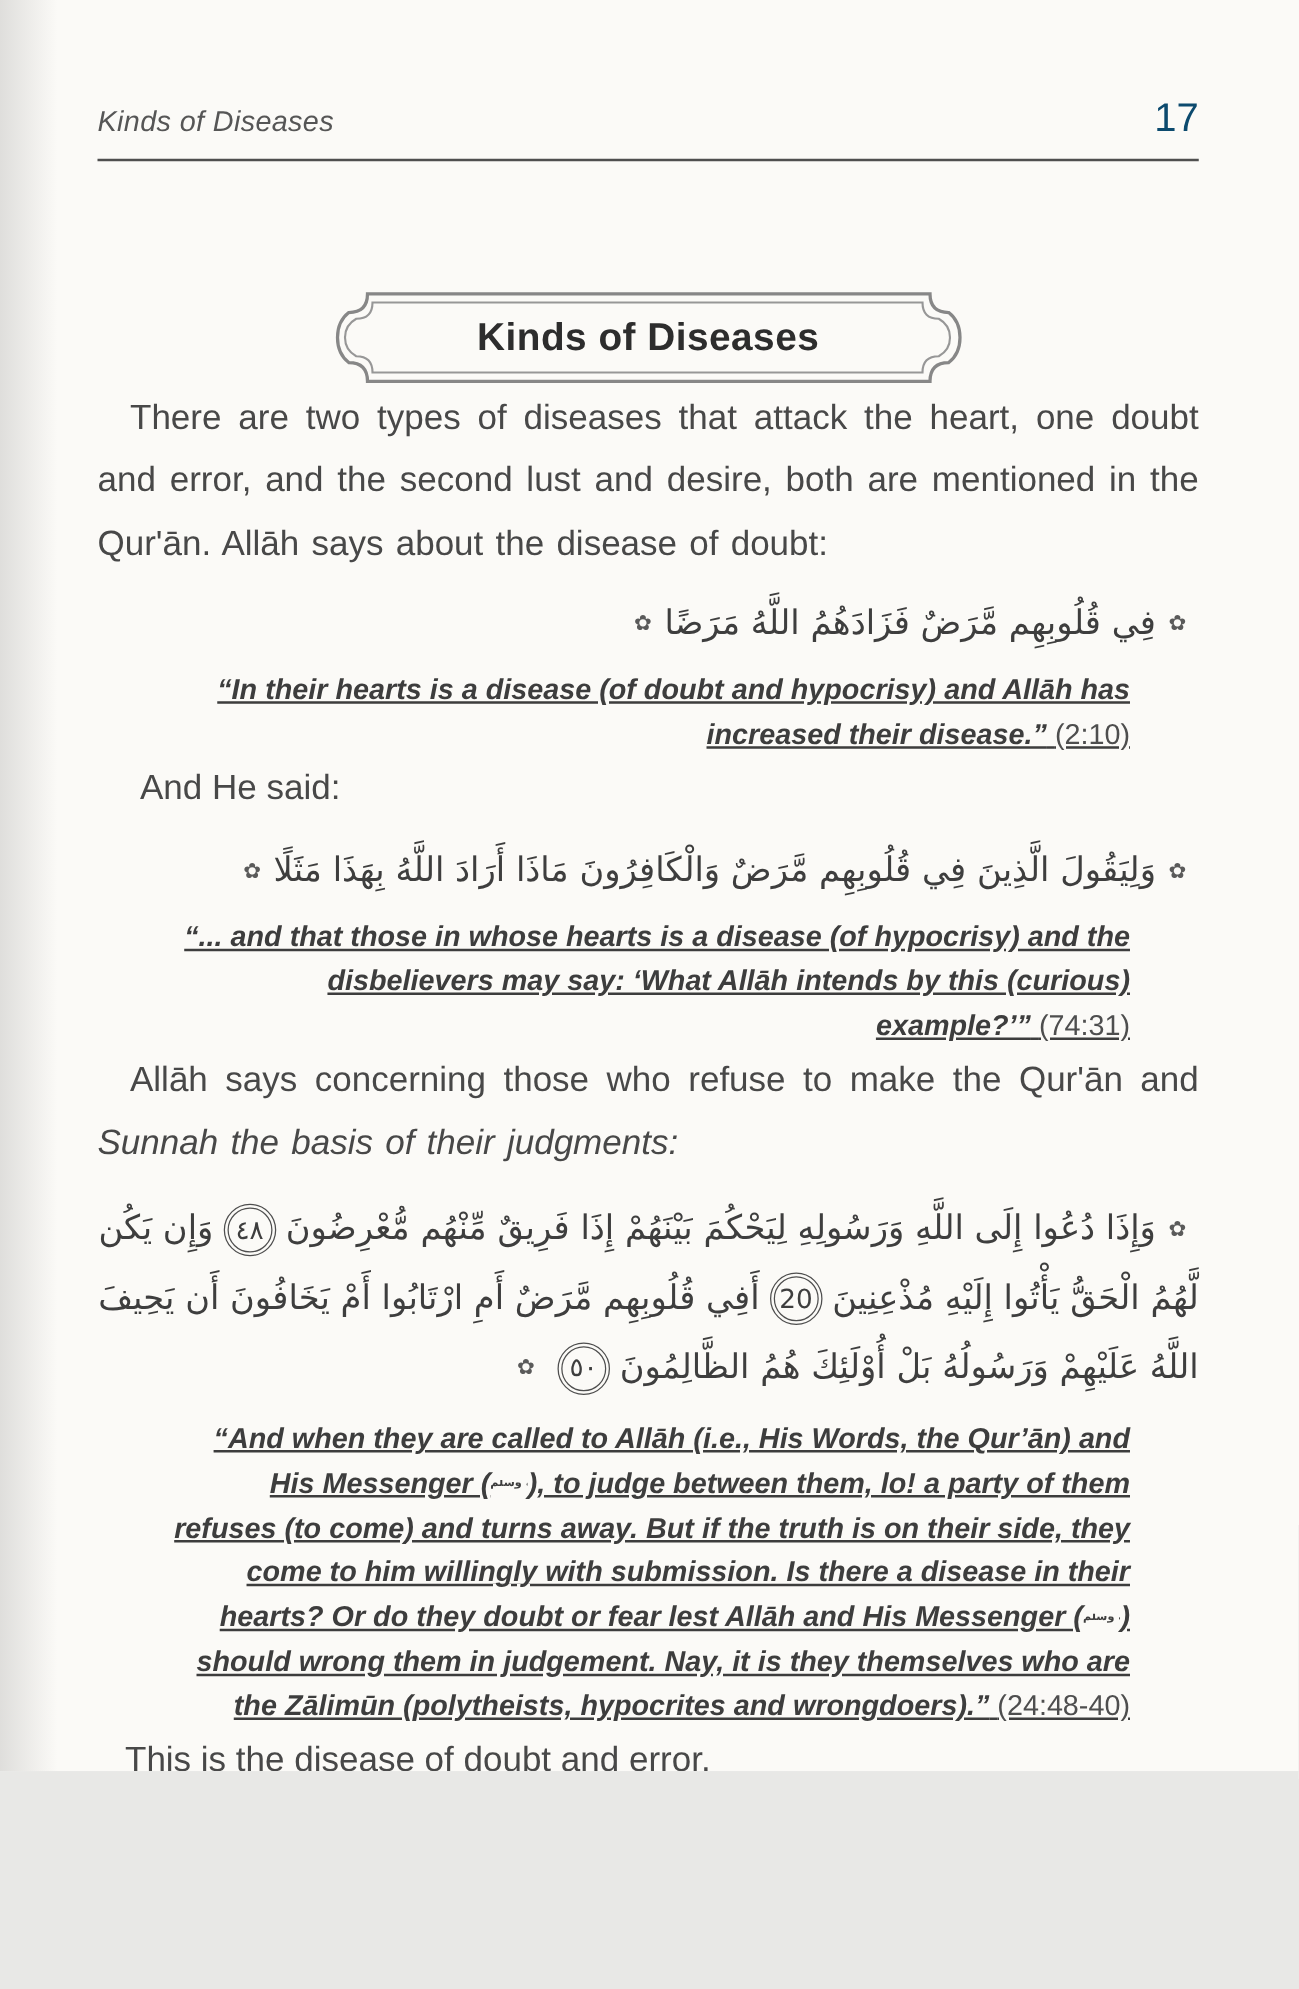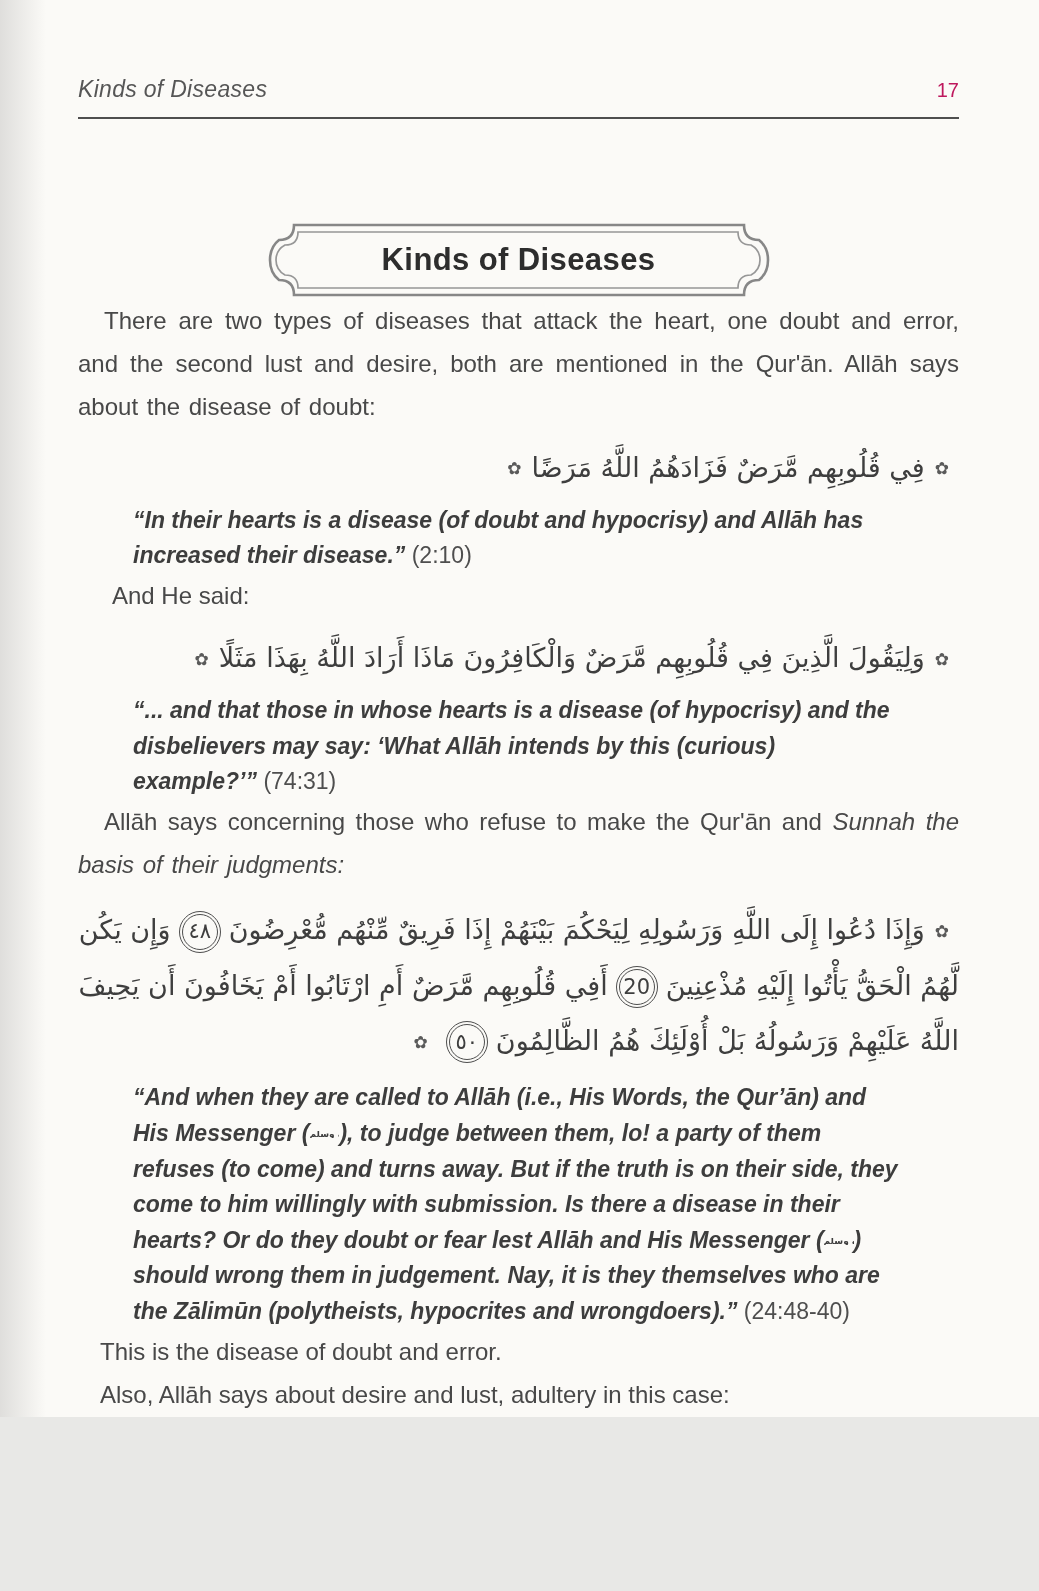--- a/index.html
+++ b/index.html
@@ -10,29 +10,29 @@
     box-sizing:border-box;
   }
   .page::before{
     content:"";position:absolute;left:0;top:0;bottom:0;width:46px;
     background:linear-gradient(to right, rgba(110,110,110,0.20), rgba(110,110,110,0));
     pointer-events:none;
   }
   .inner{padding:76px 80px 0 78px;}
   .running-header{display:flex;justify-content:space-between;align-items:baseline;}
   .rh-title{font-style:italic;font-size:23px;color:#565656;letter-spacing:0.3px;}
-  .rh-page{font-size:20px;color:#be185d;}
+  .rh-page{font-size:32px;color:#0c4a6e;}
   .rule{height:2px;background:#4f4f4f;margin-top:14px;}
   .title-box{position:relative;width:506px;height:78px;margin:102px auto 0;}
   .title-box svg{position:absolute;inset:0;}
   .title-box h1{
     position:absolute;inset:0;display:flex;align-items:center;justify-content:center;
     margin:0;font-size:31px;font-weight:bold;color:#2d2d2d;letter-spacing:0.4px;
   }
-  p.body{font-size:24px;line-height:1.8;margin:0;color:#484848;}
+  p.body{font-size:28px;line-height:1.8;margin:0;color:#484848;}
   .justify{text-align:justify;word-spacing:2px;}
   .indent{text-indent:26px;}
   .p-intro{margin-top:44px;}
   .p-hesaid{margin-top:20px;text-indent:34px;}
   .p-concern{margin-top:20px;}
   .p-close1{margin-top:26px;text-indent:22px;}
   .p-close2{margin-top:8px;text-indent:22px;}
   .em{font-style:italic;}
   .verse{
     direction:rtl;text-align:right;font-family:"DejaVu Sans", sans-serif;
@@ -43,21 +43,21 @@
   .v3{margin-top:16px;line-height:2.05;}
   .ornament{font-size:17px;color:#5a5a5a;margin:0 10px;vertical-align:middle;}
   .medallion{
     display:inline-flex;align-items:center;justify-content:center;
     width:34px;height:34px;border:4px double #4e4e4e;border-radius:50%;
     font-size:21px;color:#3e3e3e;margin:0 8px;vertical-align:middle;
     background:#fbfaf7;
   }
   .trans{
     font-style:italic;font-weight:bold;font-size:23px;line-height:1.55;
-    text-align:left;color:#3d3d3d;margin:10px 55px 0;
+    text-align:right;color:#3d3d3d;margin:10px 55px 0;text-decoration:underline;
   }
   .t3{margin-top:12px;}
   .ref{font-weight:normal;font-style:normal;color:#4e4e4e;}
   .pbuh{
     font-family:"DejaVu Sans", sans-serif;font-size:9px;font-style:normal;
     letter-spacing:-0.5px;color:#3d3d3d;display:inline-block;max-width:30px;
     line-height:0.8;vertical-align:middle;overflow:hidden;white-space:nowrap;
   }
 </style>
 </head>

